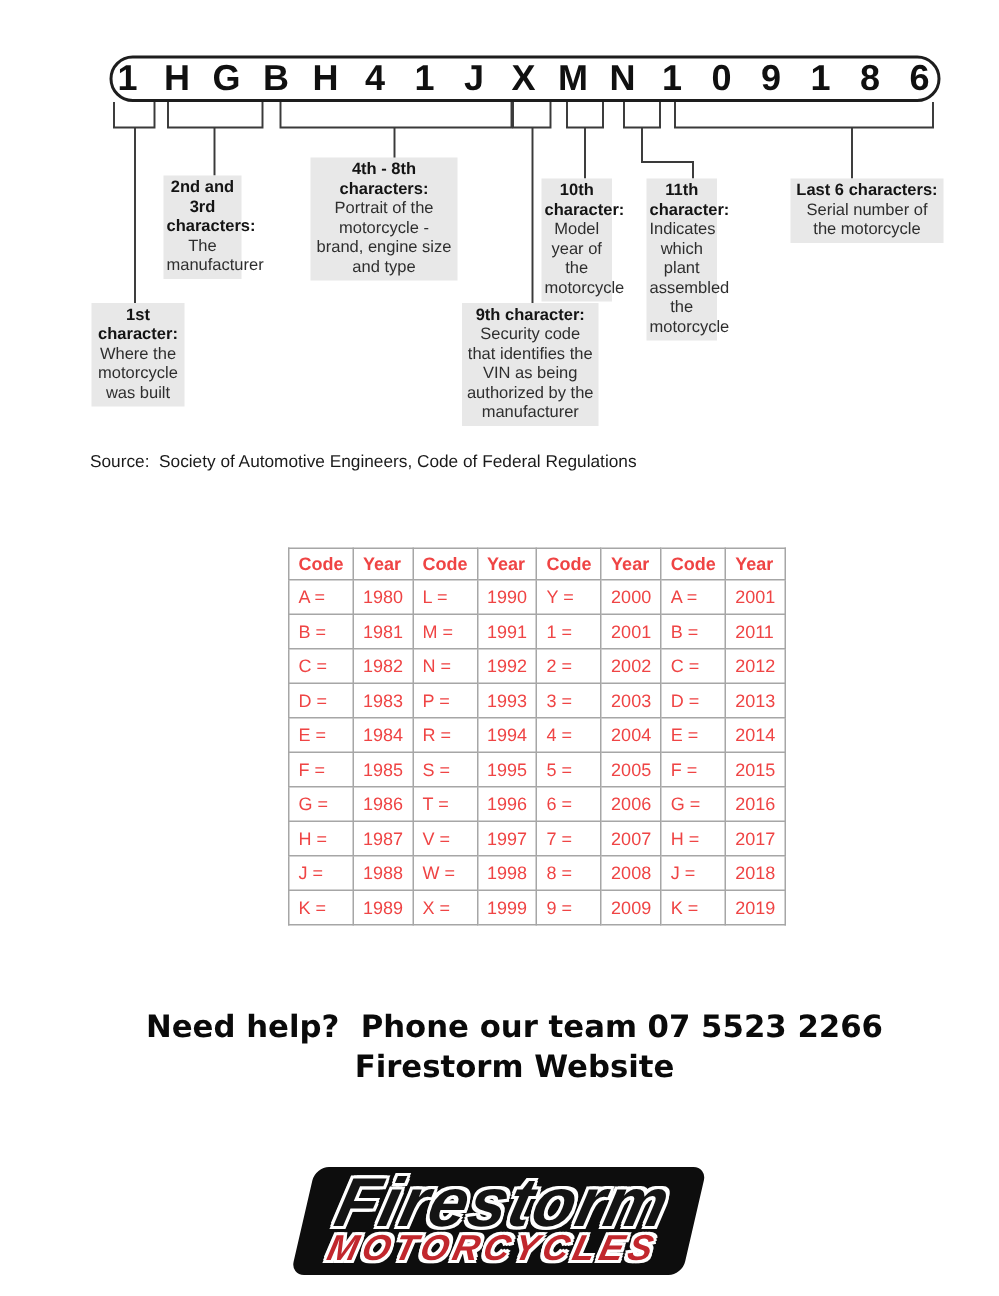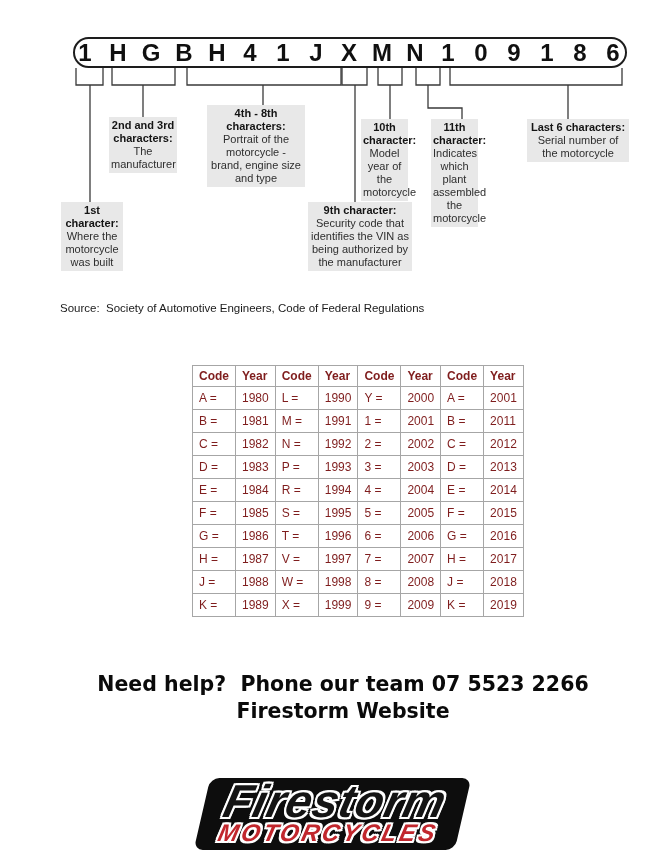--- a/index.html
+++ b/index.html
@@ -15,33 +15,33 @@
   .vin-plate { position:absolute; left:73px; top:37px; width:554px; height:31px;
                border:2px solid #1d1d1d; border-radius:16px; background:#fff; }
   .vin-char { position:absolute; top:0; transform:translateX(-50%);
               font-weight:bold; font-size:24px; line-height:27px; color:#101010; }
 
   
   .callout { position:absolute; background:#e8e8e8; color:#2e2e2e;
              font-size:11px; line-height:13px; text-align:center; padding:2px 2px; }
   .callout .co-title { display:block; font-weight:bold; color:#141414; }
   #co-first    { left:61px;  top:202px; width:62px; }
-  #co-second   { left:109px; top:117px; width:68px; }
+  #co-second   { left:109px; top:117px; width:52px; }
   #co-fourth   { left:207px; top:105px; width:98px; }
-  #co-ninth    { left:308px; top:202px; width:104px; }
+  #co-ninth    { left:308px; top:202px; width:91px; }
   #co-tenth    { left:361px; top:119px; width:47px; }
   #co-eleventh { left:431px; top:119px; width:47px; }
   #co-last6    { left:527px; top:119px; width:102px; }
 
   .source { position:absolute; left:60px; top:302px; font-size:11.5px;
             color:#1a1a1a; white-space:pre; }
 
   
   .year-table { position:absolute; left:192px; top:365px; border-collapse:collapse;
-                font-size:12px; color:#7f1d1d; background:#fff; }
+                font-size:12px; color:#ef4444; background:#fff; }
   .year-table th, .year-table td { border:1px solid #a6a6a6; text-align:left;
                                    white-space:nowrap; }
   .year-table th { font-weight:bold; padding:3px 6px; }
   .year-table td { padding:4px 6px; height:23px; }
   .year-table td.code { min-width:36px; }
   .year-table td.year { min-width:33px; }
 
   
   .help { position:absolute; left:0; top:671px; width:666px; text-align:center;
           font-family:"DejaVu Sans", sans-serif; font-weight:bold;

